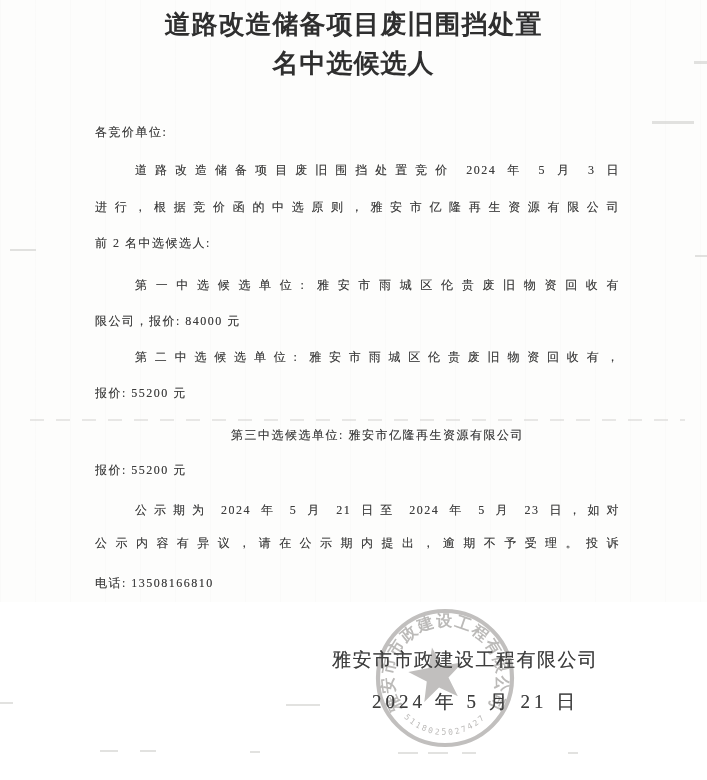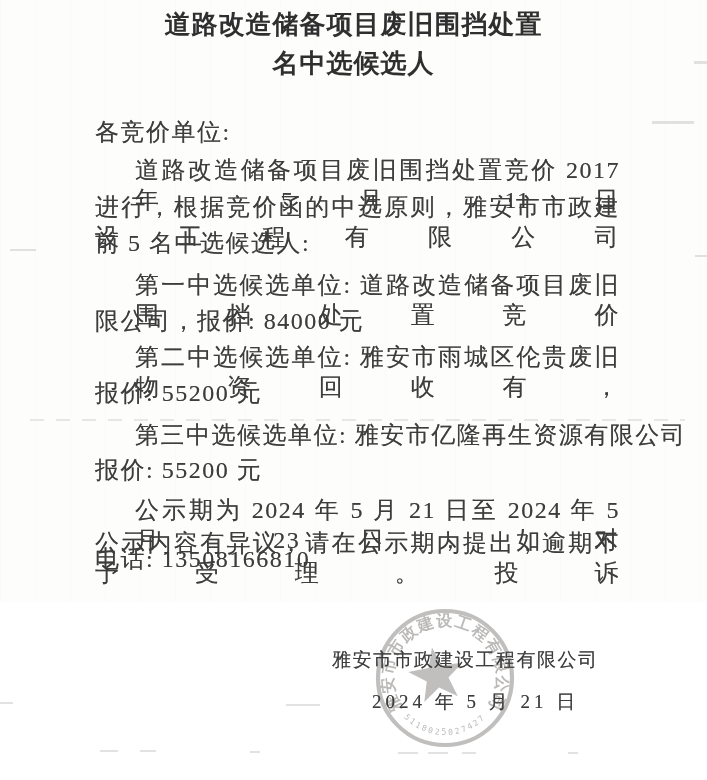--- a/index.html
+++ b/index.html
@@ -20,33 +20,33 @@
     text-align:center;
     font-family:"Liberation Sans","DejaVu Sans",sans-serif;
     font-weight:700;
     font-size:26px;line-height:39px;
     color:#2f2f2f;
     letter-spacing:1px;
   }
   
   .line{
     position:absolute;left:95px;width:525px;
-    font-size:24px;line-height:30px;
+    font-size:12px;line-height:30px;
     color:#3d3d3d;
     letter-spacing:1.5px;
     white-space:nowrap;
     text-shadow:0 0 0.5px rgba(60,60,60,0.55);
     font-family:Liberation Serif, serif;
   }
   .line.justify{
     white-space:normal;
     text-align:justify;
     text-align-last:justify;
   }
-  .line.indent{padding-left:40px;width:485px;}
+  .line.indent{padding-left:40px;width:485px;text-align:center;}
   
   .sig{
     position:absolute;
     font-size:19px;line-height:30px;color:#3d3d3d;
     letter-spacing:1.5px;white-space:nowrap;z-index:3;
     text-shadow:0 0 0.5px rgba(60,60,60,0.55);
   }
   #sig-company{top:645px;left:332px;}
   #sig-date{top:687px;left:372px;letter-spacing:4px;}
   
@@ -66,32 +66,32 @@
 
 <div class="page">
 
   <div class="title-block">
     <div>道路改造储备项目废旧围挡处置</div>
     <div>名中选候选人</div>
   </div>
 
   <div id="body-text">
       <div class="line" style="top: 117px;">各竞价单位:</div>
-      <div class="line indent justify" style="top: 155px;">道路改造储备项目废旧围挡处置竞价 2017 年 5 月 11 日</div>
-      <div class="line justify" style="top: 192px;">进行，根据竞价函的中选原则，雅安市市政建设工程有限公司</div>
-      <div class="line" style="top: 228px;">前 5 名中选候选人:</div>
-      <div class="line indent justify" style="top: 270px;">第一中选候选单位: 道路改造储备项目废旧围挡处置竞价</div>
+      <div class="line indent justify" style="top: 155px;">道路改造储备项目废旧围挡处置竞价 2024 年 5 月 3 日</div>
+      <div class="line justify" style="top: 192px;">进行，根据竞价函的中选原则，雅安市亿隆再生资源有限公司</div>
+      <div class="line" style="top: 228px;">前 2 名中选候选人:</div>
+      <div class="line indent justify" style="top: 270px;">第一中选候选单位: 雅安市雨城区伦贵废旧物资回收有</div>
       <div class="line" style="top: 306px;">限公司，报价: 84000 元</div>
       <div class="line indent justify" style="top: 342px;">第二中选候选单位: 雅安市雨城区伦贵废旧物资回收有，</div>
       <div class="line" style="top: 378px;">报价: 55200 元</div>
       <div class="line indent" style="top: 420px;">第三中选候选单位: 雅安市亿隆再生资源有限公司</div>
       <div class="line" style="top: 455px;">报价: 55200 元</div>
       <div class="line indent justify" style="top: 495px;">公示期为 2024 年 5 月 21 日至 2024 年 5 月 23 日，如对</div>
       <div class="line justify" style="top: 528px;">公示内容有异议，请在公示期内提出，逾期不予受理。投诉</div>
-      <div class="line" style="top: 544px;">电话: 13508166810</div>
+      <div class="line" style="top: 568px;">电话: 13508166810</div>
     </div>
 
   <div class="sig" id="sig-company">雅安市市政建设工程有限公司</div>
   <div class="sig" id="sig-date">2024 年 5 月 21 日</div>
 
   <svg class="seal" viewBox="0 0 142 142" xmlns="http://www.w3.org/2000/svg">
     <circle cx="71" cy="71" r="67" fill="none" stroke="#b2b0ae" stroke-width="4.2"></circle>
     <polygon fill="#b2b0ae" points="57.97,40.44 68.09,58.57 88.60,55.40 74.49,70.61 83.86,89.15 65.01,80.42 50.29,95.07 52.76,74.45 34.30,64.96 54.66,60.94"></polygon>
     <path id="seal-arc-top" d="M 28.4,100.8 A 52,52 0 1 1 113.6,100.8" fill="none"></path>
     <path id="seal-arc-bottom" d="M 27.3,107.6 A 57,57 0 0 0 114.7,107.6" fill="none"></path>

